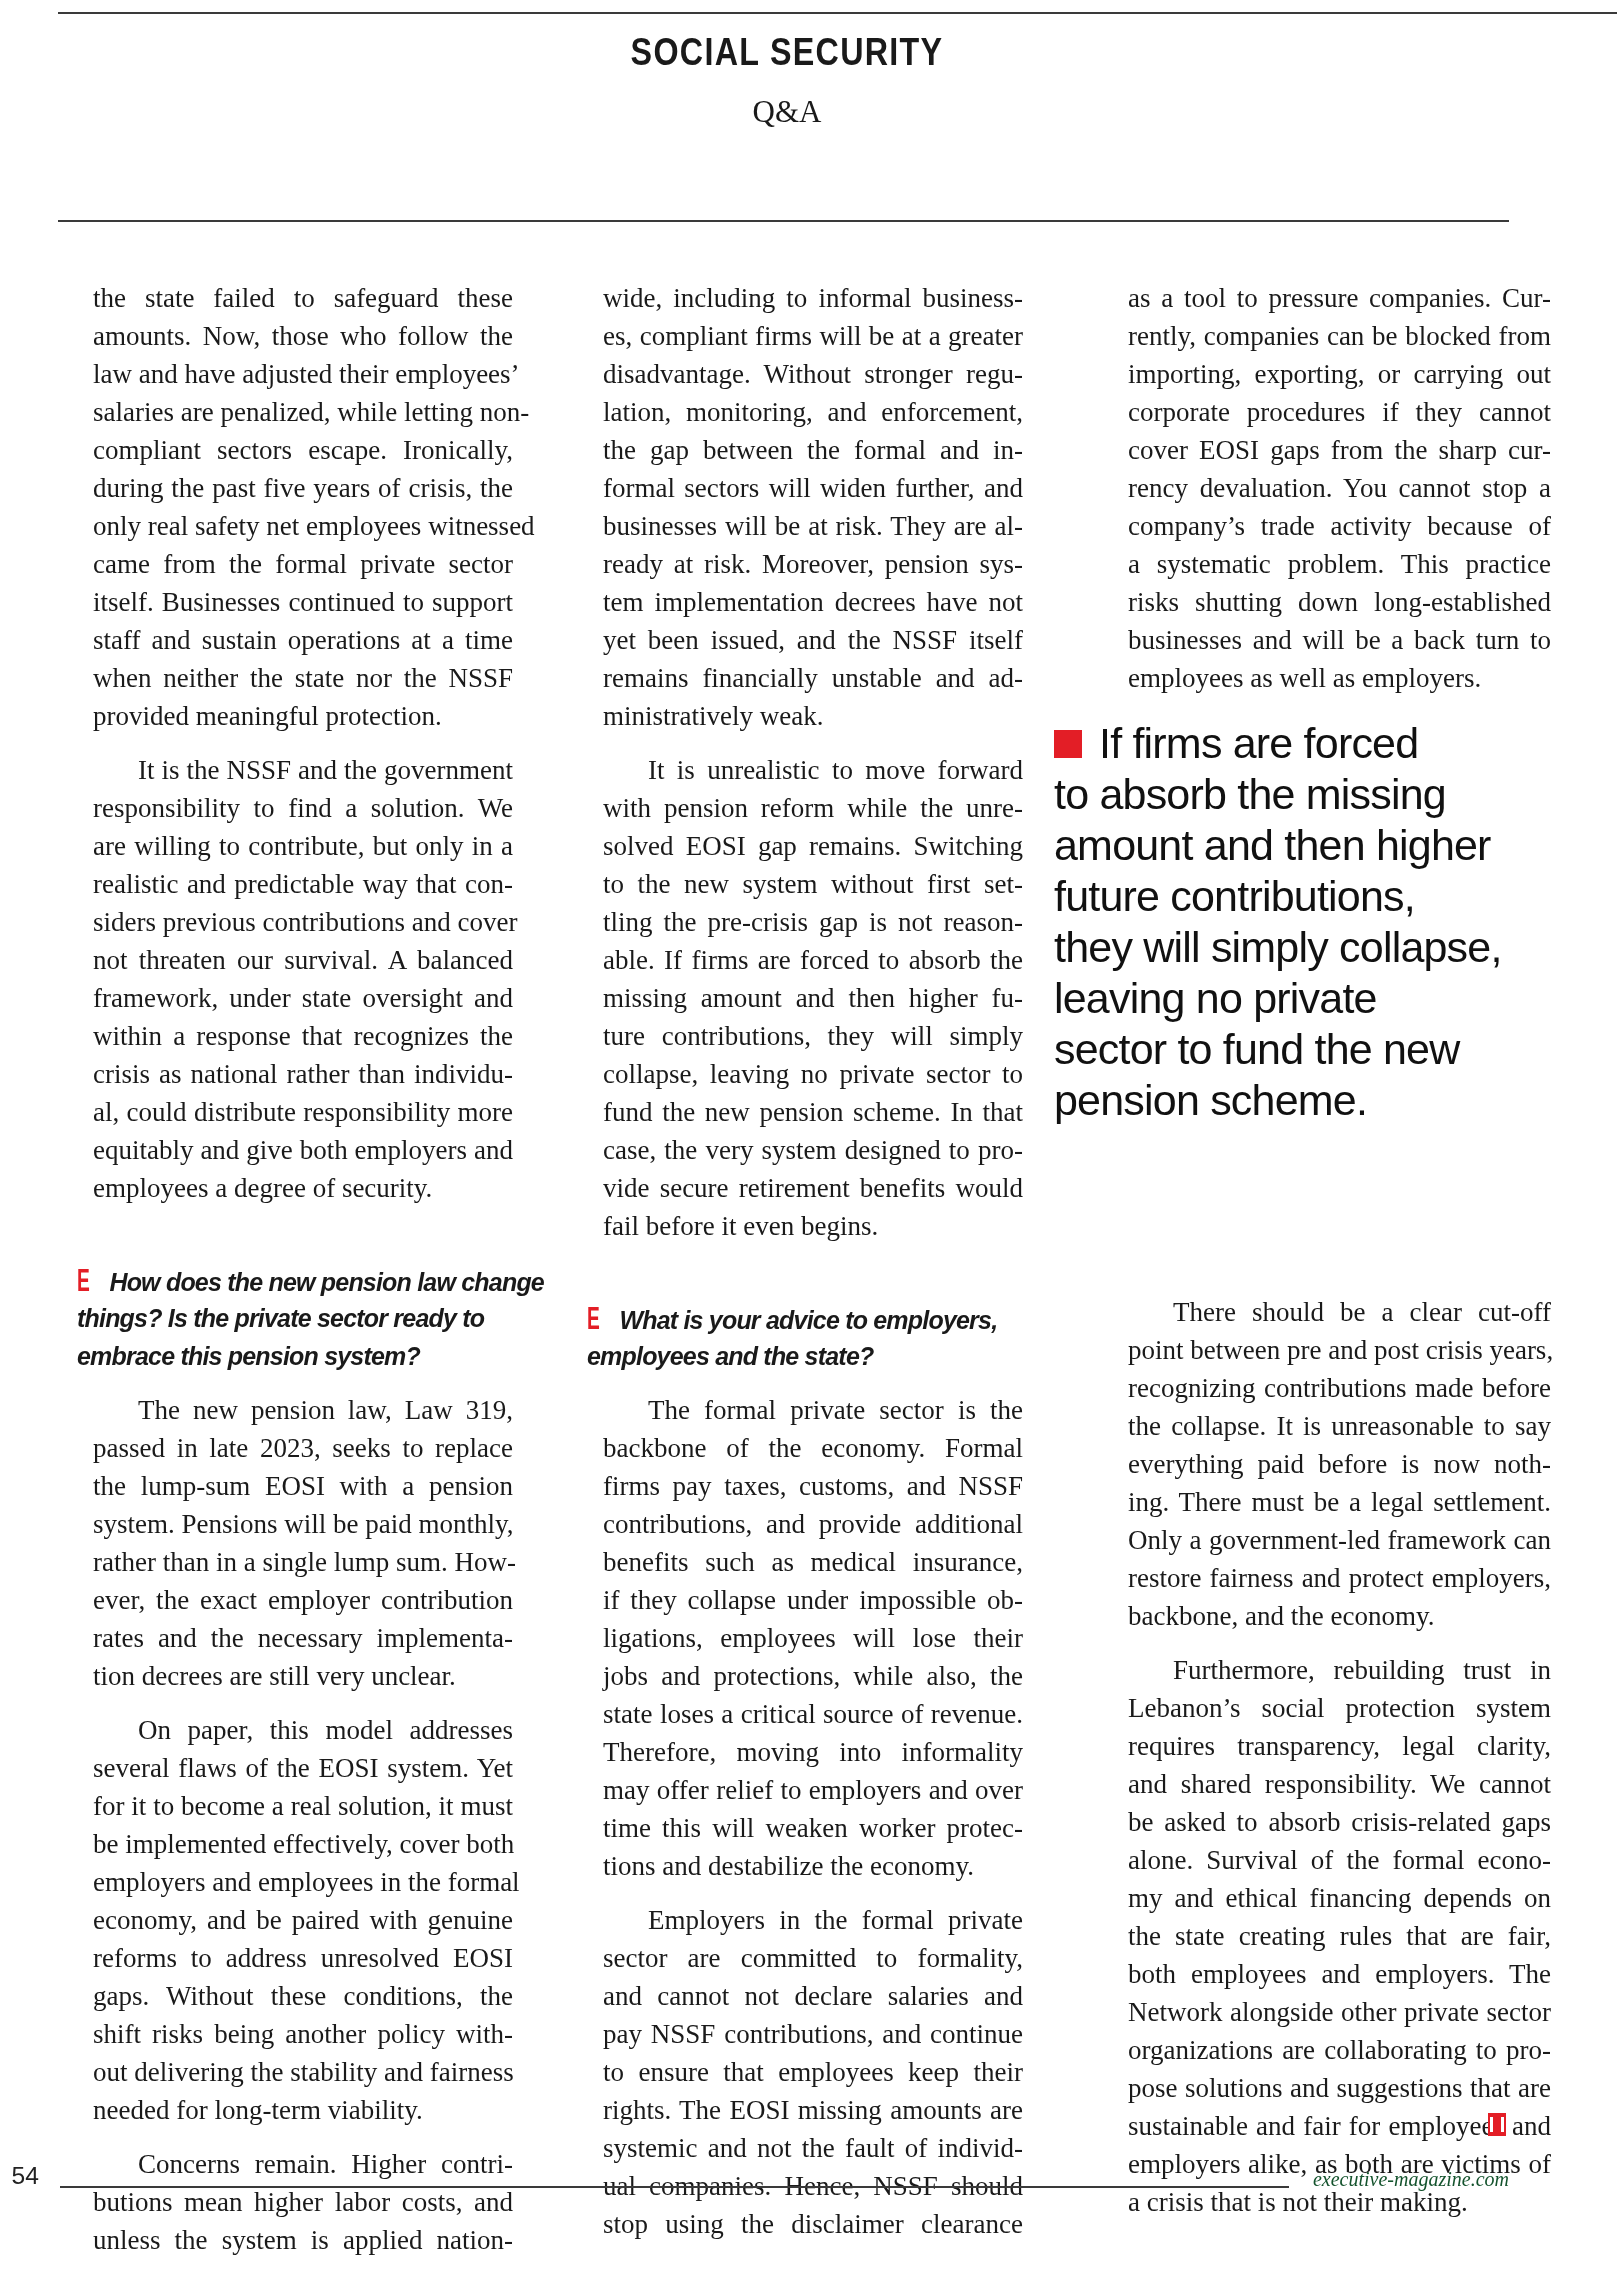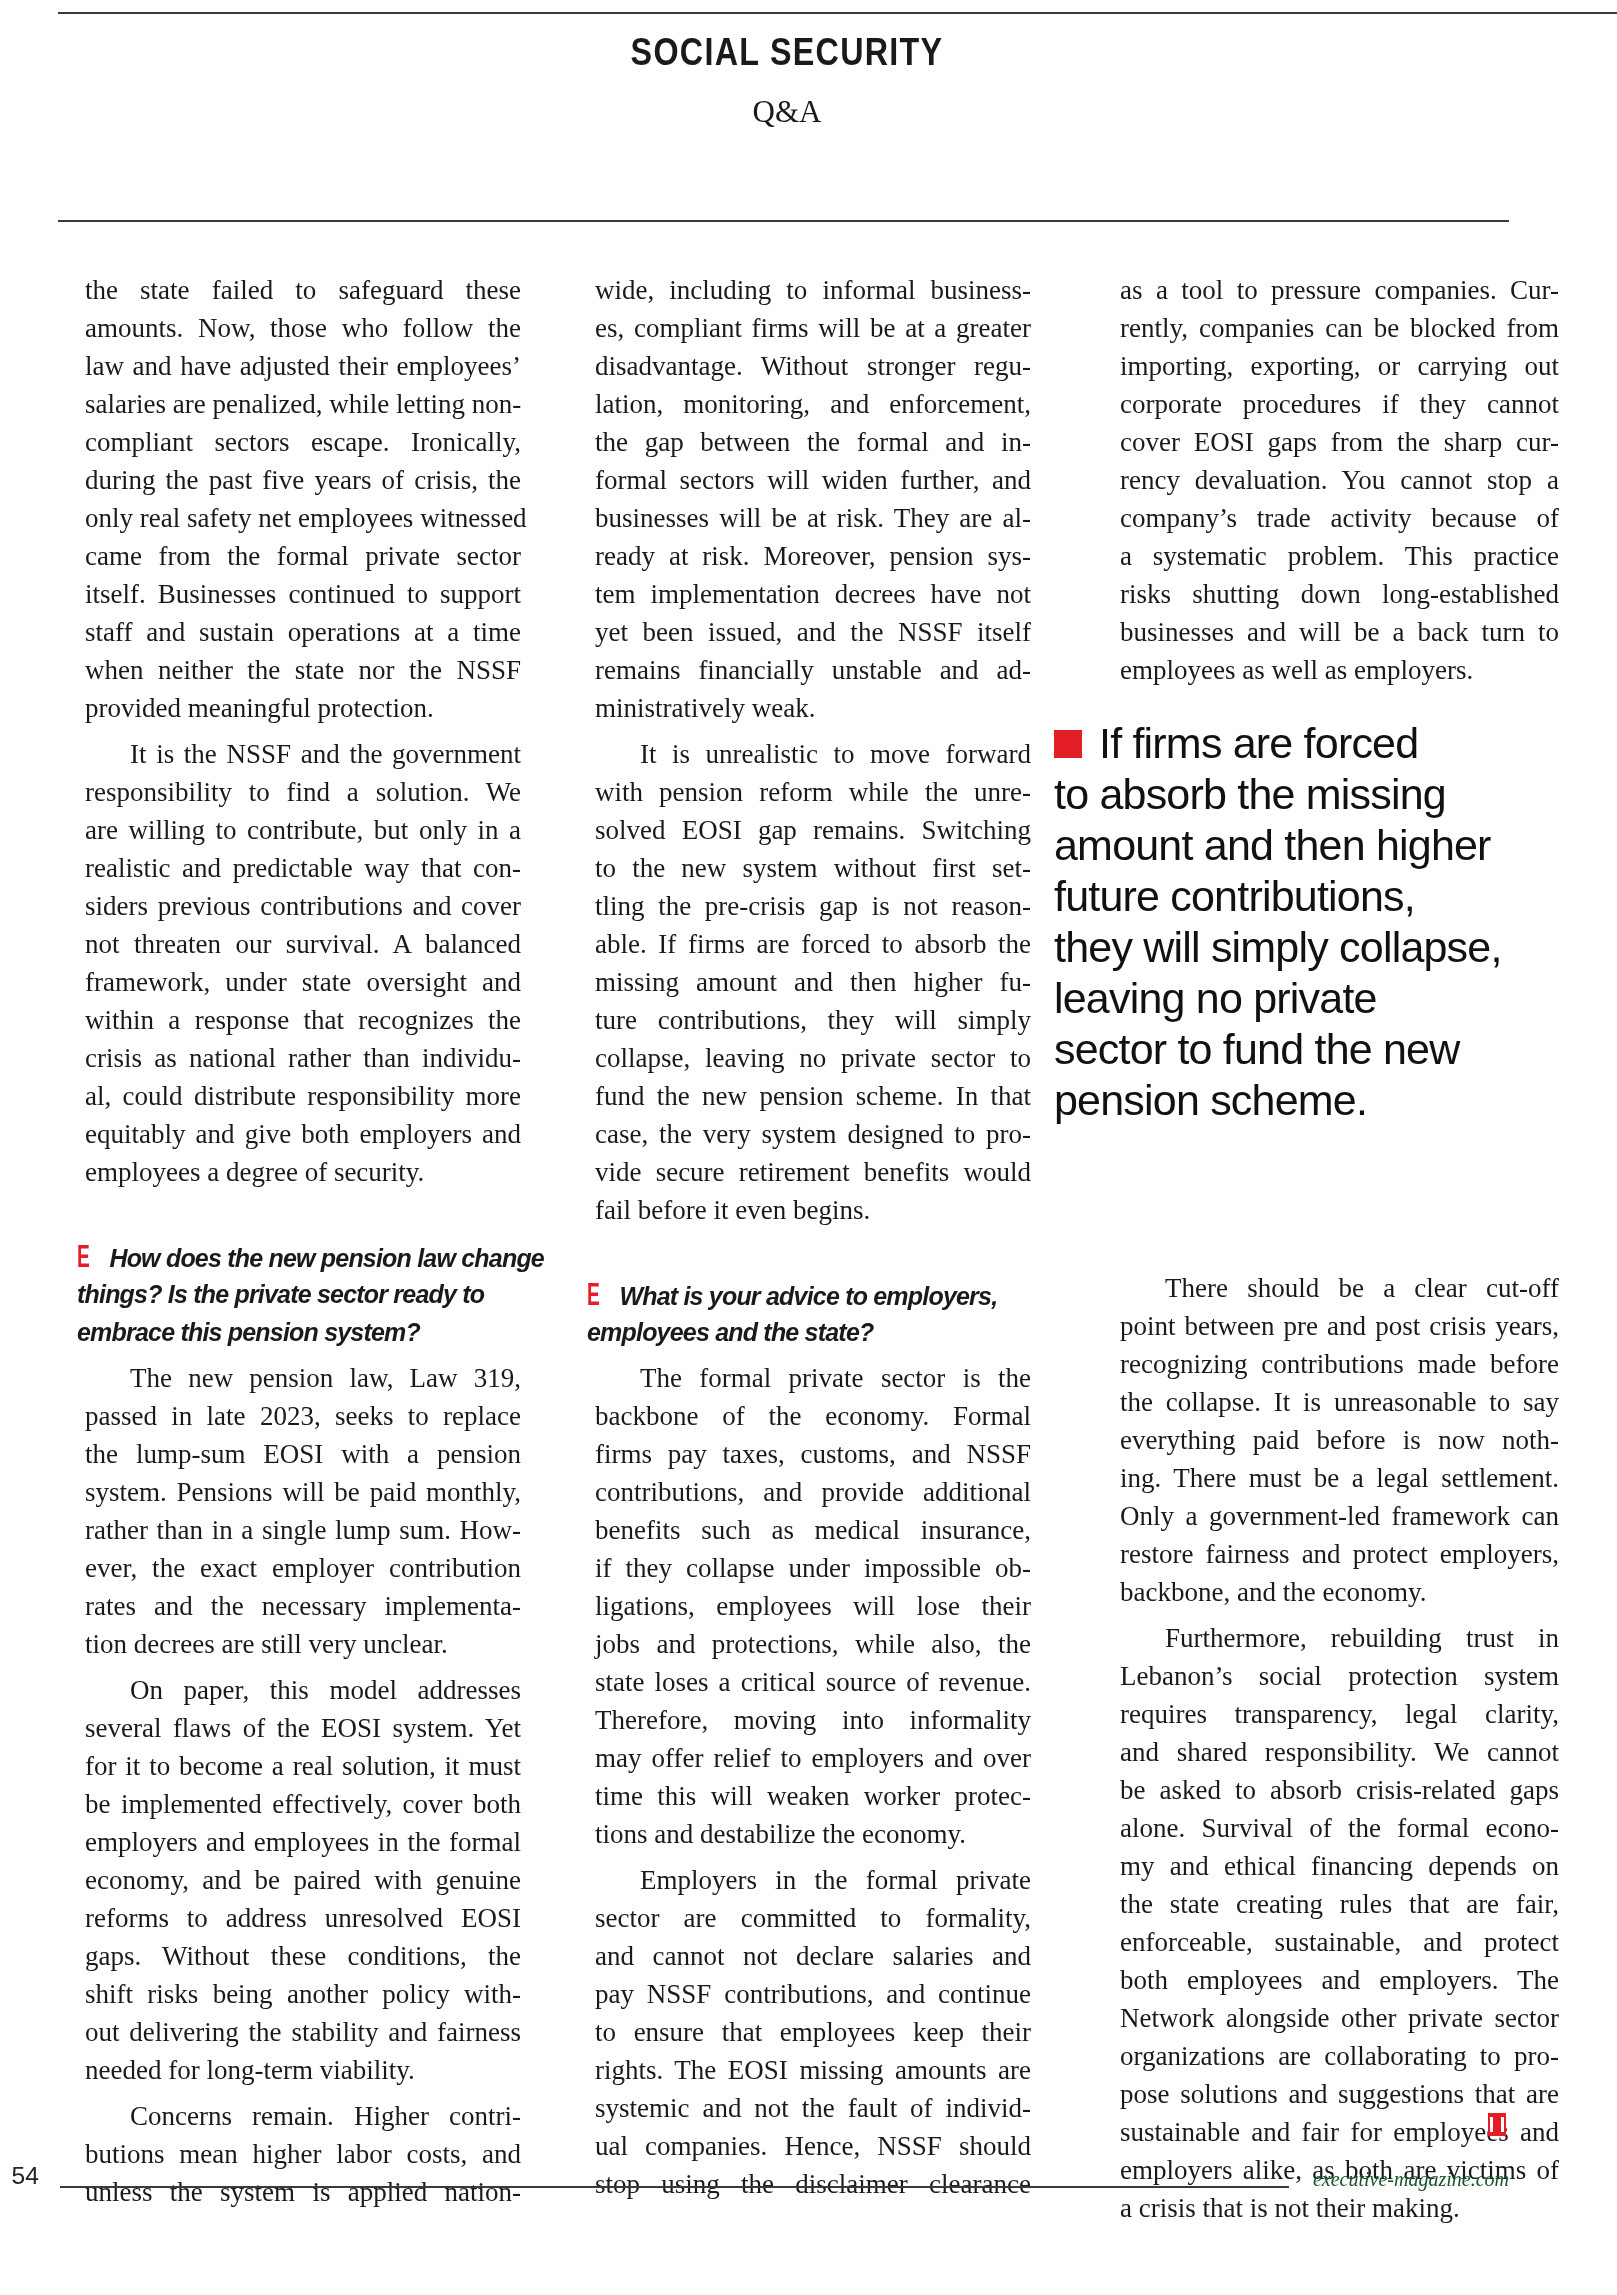--- a/index.html
+++ b/index.html
@@ -8,21 +8,21 @@
   .kicker { position:absolute; left:0; width:1574px; text-align:center; }
   .section-title { top:31px; font-family:"Liberation Sans Narrow","Liberation Sans",sans-serif; font-weight:bold; font-size:38px; letter-spacing:1.5px; transform:scaleX(0.85); }
   .section-sub { top:94px; font-family:"Liberation Serif",serif; font-size:31px; }
   .col { position:absolute; top:263px; font-family:"Liberation Serif",serif; font-size:27px; line-height:38px; }
   .col1 { left:77px; width:452px; }
   .col2 { left:587px; width:452px; }
   .col3 { left:1112px; width:455px; }
   .ln { display:block; text-align:justify; text-align-last:justify; white-space:nowrap; height:38px; }
   .ln.last { text-align-last:left; }
   .ln.indent { padding-left:45px; }
-  .para { margin:8px; }
+  .para { margin:16px; }
   .q { font-family:"Liberation Sans",sans-serif; font-style:italic; font-weight:bold; font-size:25px; line-height:38px; transform-origin:left; }
   .q .qln { display:block; height:38px; white-space:nowrap; letter-spacing:-0.8px; }
   .qmark { color:#e31e26; font-style:normal; font-weight:bold; font-size:32px; display:inline-block; transform:scaleX(0.6); transform-origin:left; width:18.4px; margin-right:14px; }
   .gap { height:38px; }
   .pull { position:absolute; left:1054px; top:718px; width:461px; font-family:"Liberation Sans",sans-serif; font-size:43px; line-height:51px; color:#111; }
   .pull .pln { display:block; white-space:nowrap; height:51px; letter-spacing:-0.8px; }
   .pull .sq { display:inline-block; width:28px; height:28px; background:#e31e26; margin-right:17px; vertical-align:0; }
   .endmark { position:absolute; left:1488px; top:2113px; width:18.4px; height:23px; background:#e31e26; }
   .endmark:before, .endmark:after { content:""; position:absolute; top:3.8px; width:3.1px; height:15.4px; background:#fff; }
   .endmark:before { left:2.3px; } .endmark:after { right:2.3px; }
@@ -193,21 +193,20 @@
     </div>
   <div class="para">
       <span class="ln indent">Furthermore, rebuilding trust in</span>
       <span class="ln">Lebanon’s social protection system</span>
       <span class="ln">requires transparency, legal clarity,</span>
       <span class="ln">and shared responsibility. We cannot</span>
       <span class="ln">be asked to absorb crisis-related gaps</span>
       <span class="ln">alone. Survival of the formal econo-</span>
       <span class="ln">my and ethical financing depends on</span>
       <span class="ln">the state creating rules that are fair,</span>
-      <span class="ln">enforceable, sustainable, and protect</span>
       <span class="ln">both employees and employers. The</span>
       <span class="ln">Network alongside other private sector</span>
       <span class="ln">organizations are collaborating to pro-</span>
       <span class="ln">pose solutions and suggestions that are</span>
       <span class="ln">sustainable and fair for employees and</span>
       <span class="ln">employers alike, as both are victims of</span>
       <span class="ln last">a crisis that is not their making.</span>
     </div>
 </div>
 

